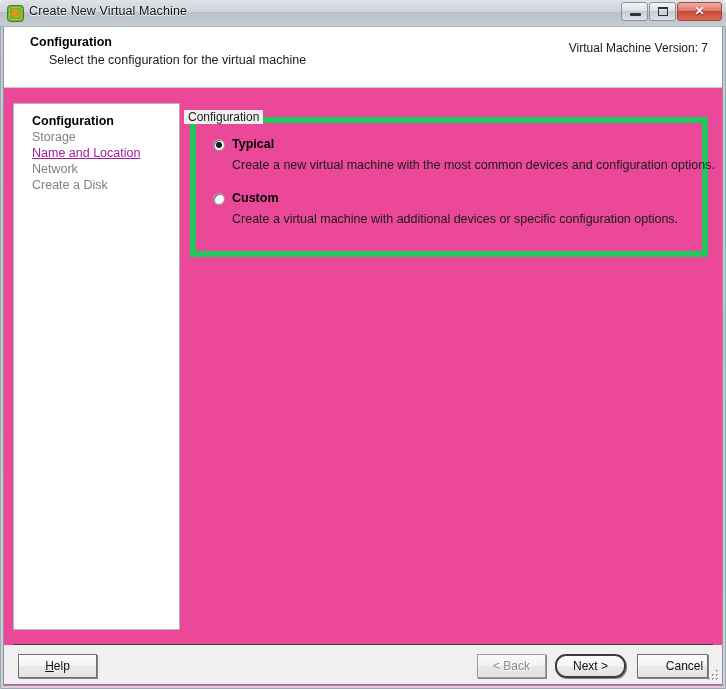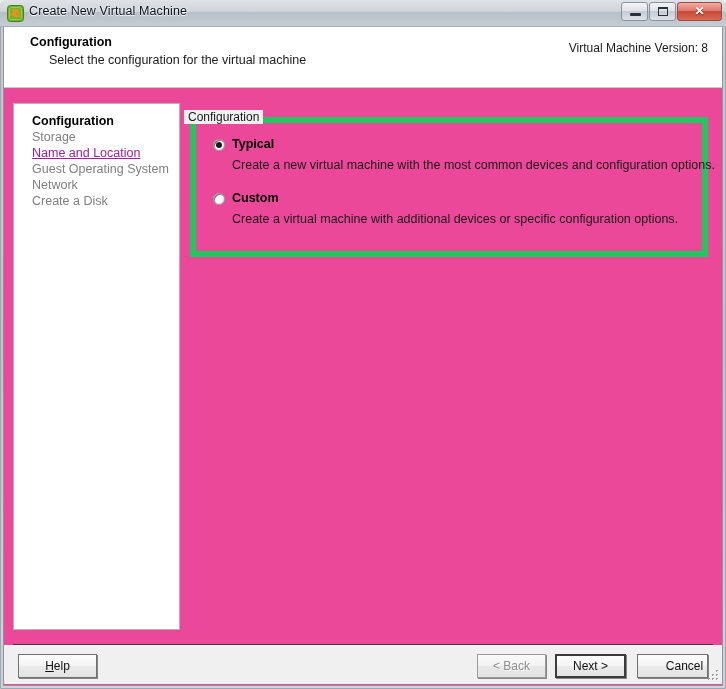--- a/index.html
+++ b/index.html
@@ -281,21 +281,21 @@
     color: #8d8d8d;
     border-color: #9b9b9b;
     background: linear-gradient(to bottom, #fafafa 0%, #f2f2f2 50%, #e8e8e8 51%, #e2e2e2 100%);
     text-shadow: 1px 1px 0 #ffffff;
   }
   .btn.default {
     border: 2px solid #3c3c3c;
   }
   .btn-help   { left: 14px;  top: 9px;  width: 79px; }
   .btn-back   { left: 473px; top: 9px;  width: 69px; }
-  .btn-next   { left: 551px; top: 9px;  width: 71px; }
+  .btn-next   { left: 551px; top: 9px;  width: 71px; border-radius: 11px; }
   .btn-cancel { left: 633px; top: 9px;  width: 71px; padding-left: 24px; }
 
   .mnemonic { text-decoration: underline; }
 
   
   .grip {
     position: absolute;
     right: 2px;
     bottom: 2px;
     width: 14px;
@@ -331,28 +331,27 @@
         <span class="glyph-close">✕</span>
       </div>
     </div>
   </div>
 
   <div class="client">
 
     <div class="header-band">
       <div class="header-title">Configuration</div>
       <div class="header-sub">Select the configuration for the virtual machine</div>
-      <div class="header-version">Virtual Machine Version: 8</div>
+      <div class="header-version">Virtual Machine Version: 7</div>
     </div>
 
     <div class="sidebar">
       <div class="side-item current">Configuration</div>
       <div class="side-item">Storage</div>
       <div class="side-item link">Name and Location</div>
-      <div class="side-item">Guest Operating System</div>
       <div class="side-item">Network</div>
       <div class="side-item">Create a Disk</div>
     </div>
 
     <div class="groupbox">
 
       <div class="radio-row r1">
         <span class="radio">
           <span class="dot"></span>
         </span>

